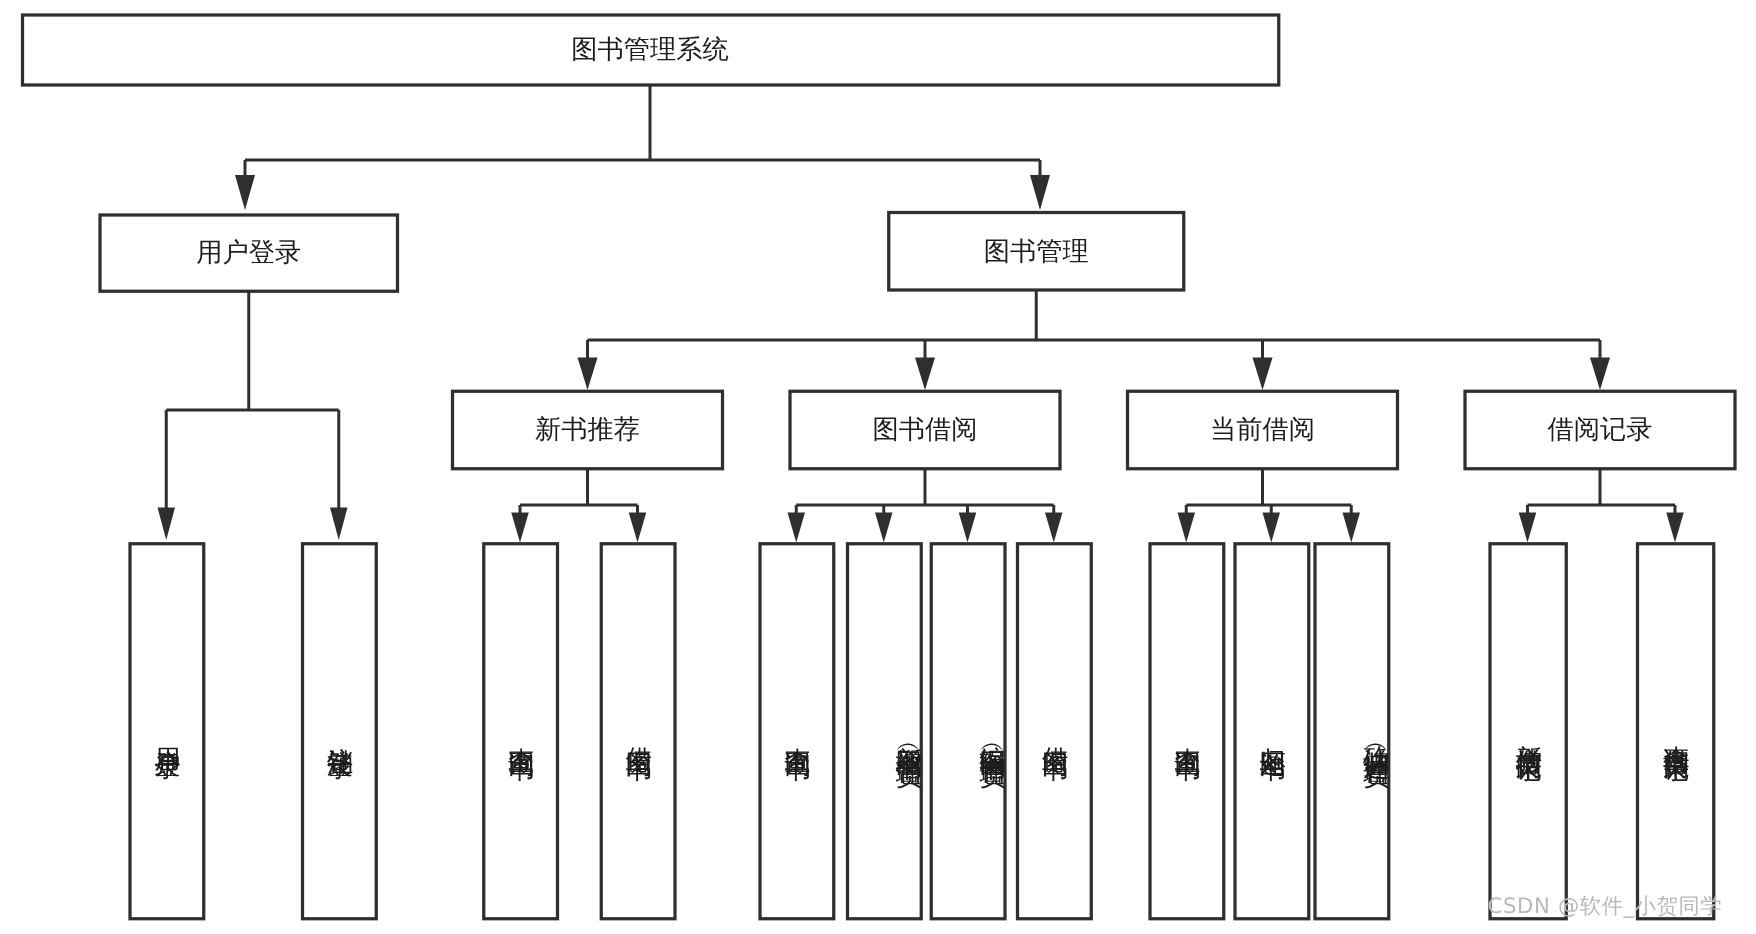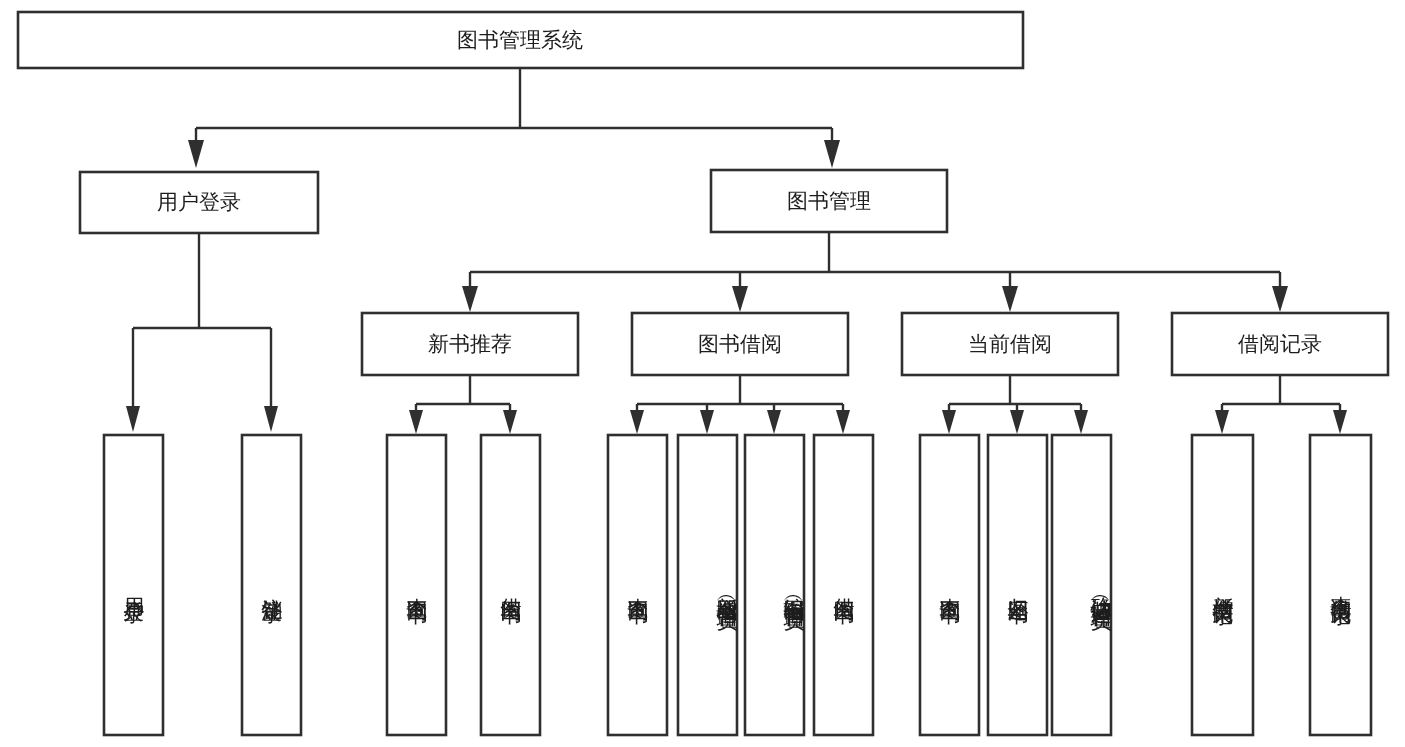--- a/index.html
+++ b/index.html
@@ -209,14 +209,15 @@
   <div class="vlabel" style="left:745px; top:435px; width:59px; height:300px; align-items:flex-start; padding-top:8px; box-sizing:border-box;">编辑图书（管理员）</div>
   <div class="vlabel" style="left:814px; top:435px; width:59px; height:300px;">借阅图书</div>
 
   <div class="vlabel" style="left:920px; top:435px; width:59px; height:300px;">查询图书</div>
   <div class="vlabel" style="left:988px; top:435px; width:59px; height:300px;">归还图书</div>
   <div class="vlabel" style="left:1052px; top:435px; width:59px; height:300px; align-items:flex-start; padding-top:8px; box-sizing:border-box;">确认归还（管理员）</div>
 
   <div class="vlabel" style="left:1192px; top:435px; width:61px; height:300px;">新增借阅记录</div>
   <div class="vlabel" style="left:1310px; top:435px; width:61px; height:300px;">查询借阅记录</div>
 
+  <div id="watermark">CSDN @软件_小贺同学</div>
 
 </div>
 
 </body></html>

